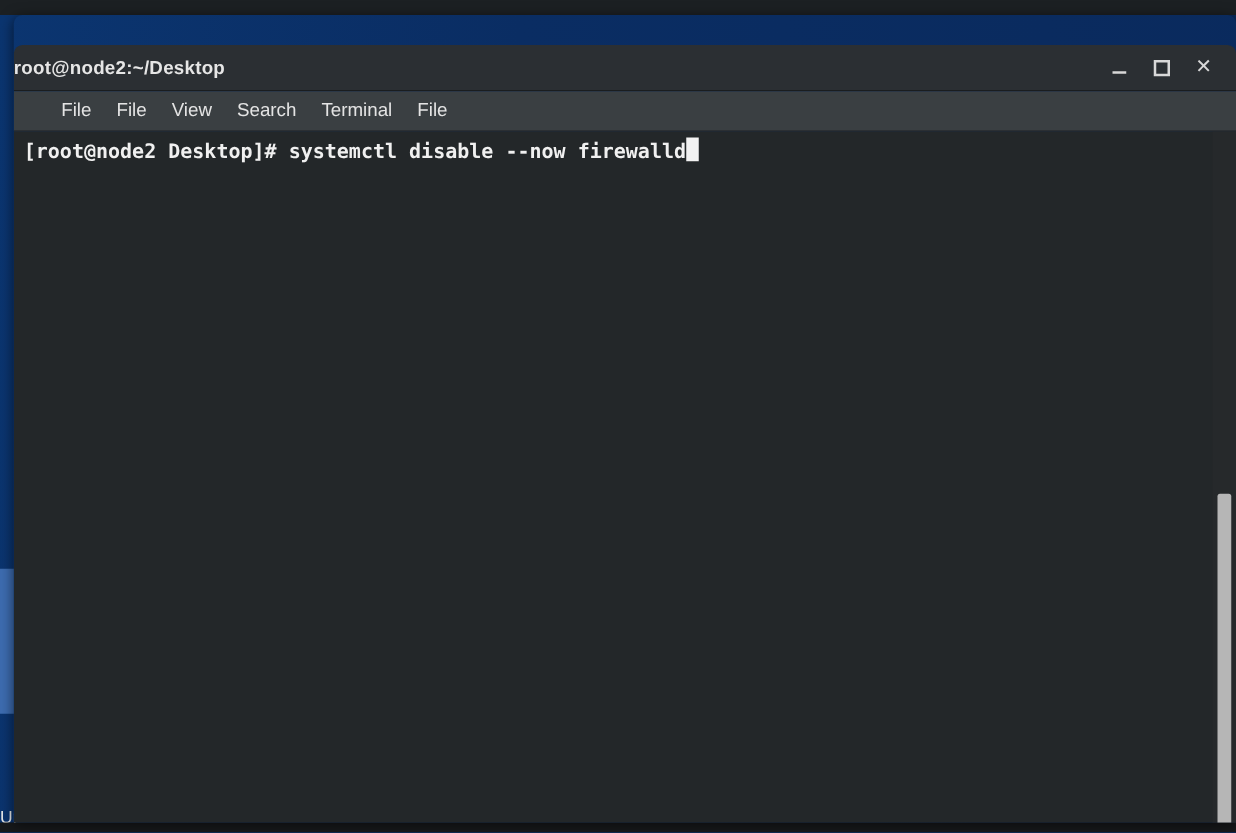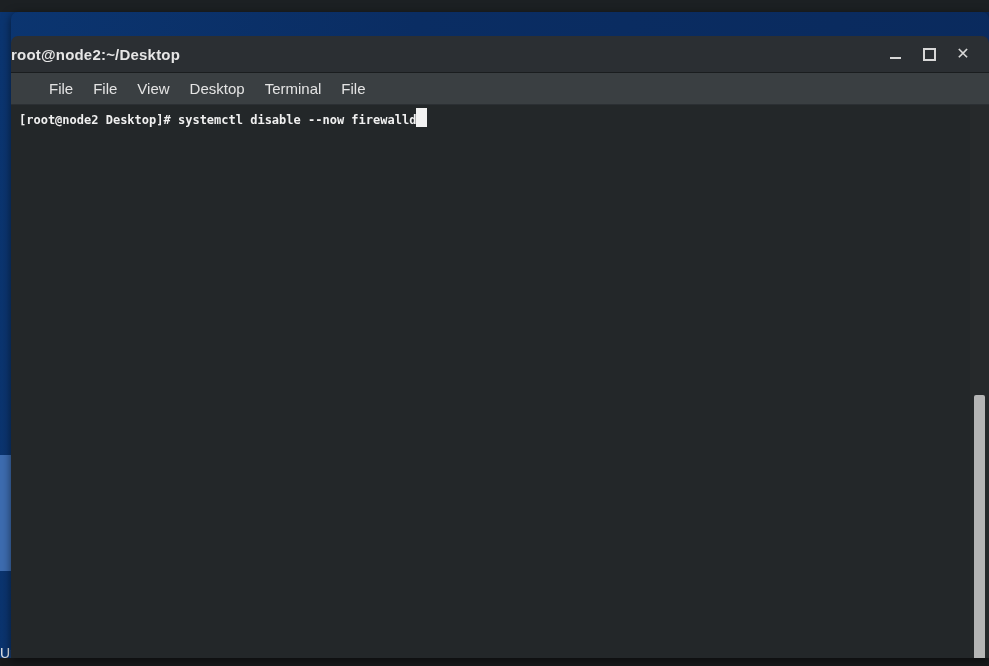--- a/index.html
+++ b/index.html
@@ -172,21 +172,21 @@
     background: #232729;
     overflow: hidden;
   }
 
   .term-text {
     position: absolute;
     left: 8px;
     top: 3px;
     color: #f0f0f0;
     font-family: "DejaVu Sans Mono", "Liberation Mono", monospace;
-    font-size: 12px;
+    font-size: 16px;
     font-weight: bold;
     line-height: 25px;
     white-space: pre;
     letter-spacing: 0px;
   }
 
   .cursor-block {
     display: inline-block;
     width: 10.5px;
     height: 19px;
@@ -247,21 +247,21 @@
         <div class="wc-btn">
           <span class="glyph-close">✕</span>
         </div>
       </div>
     </div>
 
     <div class="menubar">
       <div class="menu-item">File</div>
       <div class="menu-item">File</div>
       <div class="menu-item">View</div>
-      <div class="menu-item">Desktop</div>
+      <div class="menu-item">Search</div>
       <div class="menu-item">Terminal</div>
       <div class="menu-item">File</div>
     </div>
 
     <div class="terminal-body">
       <div class="term-text"><span>[root@node2 Desktop]# </span><span>systemctl disable --now firewalld</span><span class="cursor-block"></span></div>
 
       <div class="scrollbar-track">
         <div class="scrollbar-thumb"></div>
       </div>

